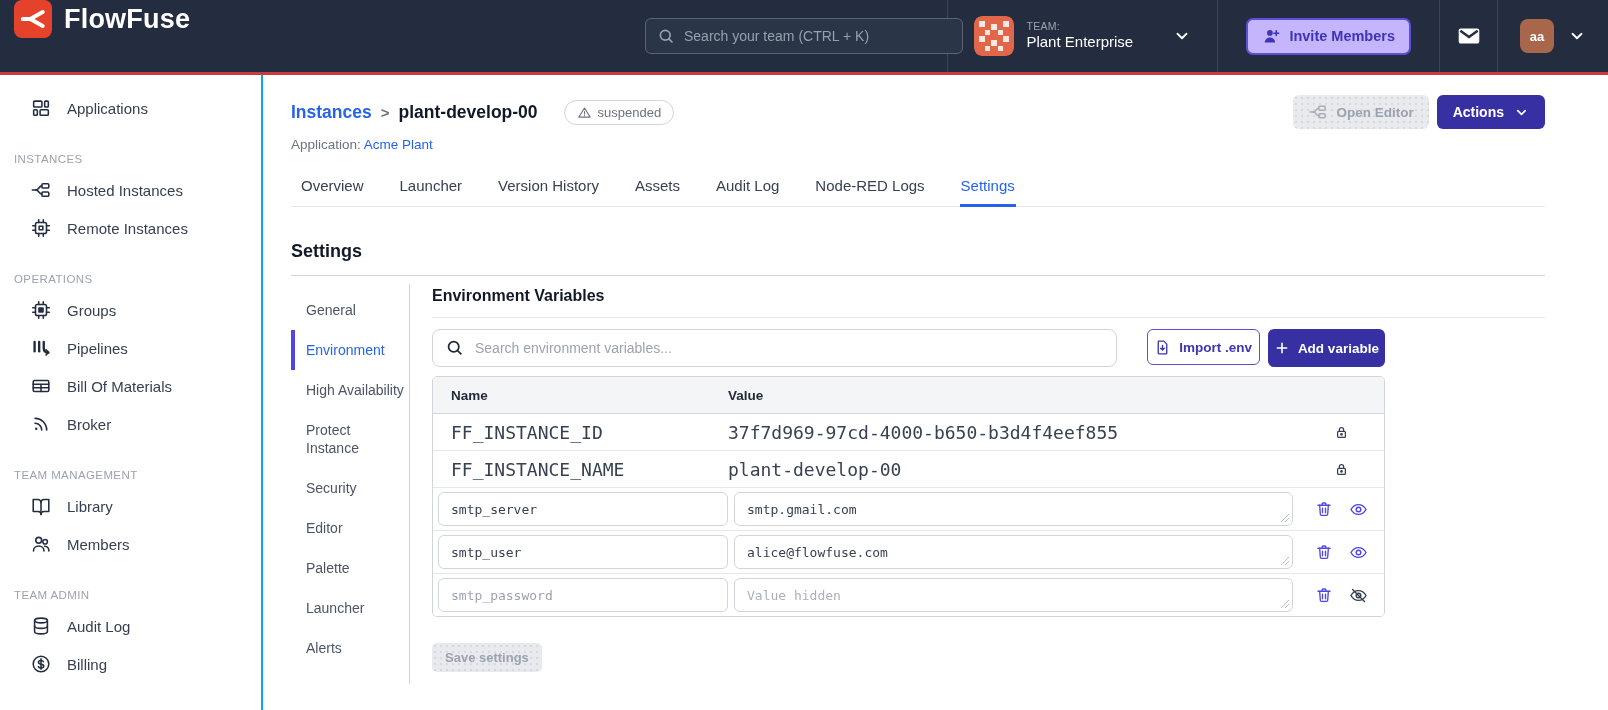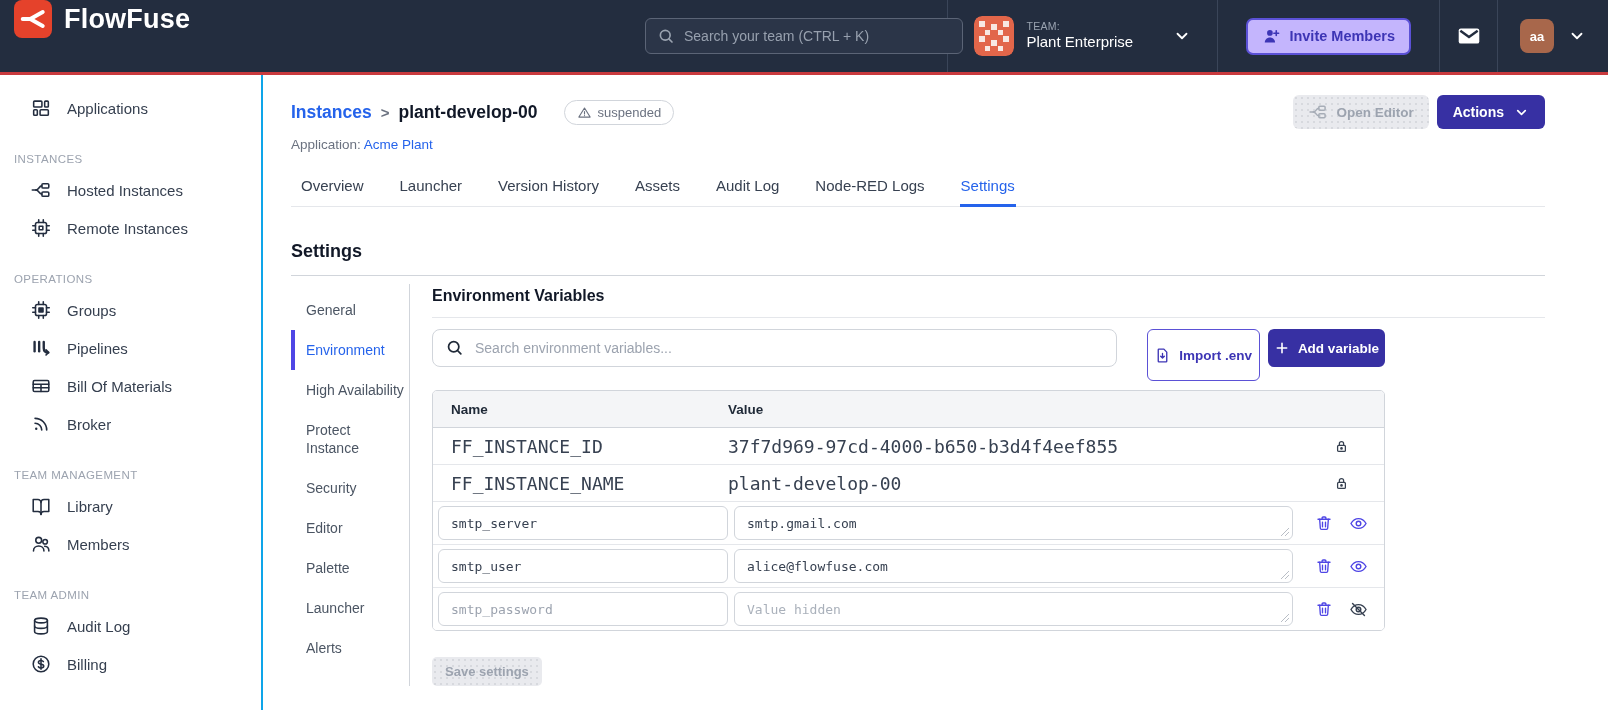--- a/index.html
+++ b/index.html
@@ -64,21 +64,21 @@
   .snav-item.active { color:#2563eb; border-left-color:#4f46e5; }
   .env { flex:1; padding-left:22px; padding-top:0; }
   .env-title { font-size:16px; font-weight:700; color:#111827; padding-top:3px; }
   .env-hr { border:none; border-top:1px solid #e5e7eb; margin-top:12px; }
 
   .env-controls { display:flex; gap:8px; margin-top:11px; width:953px; }
   .env-search { position:relative; width:701px; }
   .env-search input { width:100%; height:38px; border:1px solid #d1d5db; border-radius:8px; padding:0 12px 0 42px; font-size:14px; color:#a21caf; outline:none; font-family:"Liberation Sans",sans-serif; }
   .env-search input::placeholder { color:#9ca3af; }
   .env-search .mag { position:absolute; left:13px; top:9px; color:#1f2937; }
-  .btn-import { display:flex; align-items:center; justify-content:center; gap:8px; width:116px; height:52px; background:#fff; border:1px solid #5b51d6; border-radius:6px; color:#3d35b5; font-size:13.5px; font-weight:700; cursor:pointer; font-family:"Liberation Sans",sans-serif;margin-left:22px; }
+  .btn-import { display:flex; align-items:center; justify-content:center; gap:8px; width:116px; height:36px; background:#fff; border:1px solid #5b51d6; border-radius:6px; color:#3d35b5; font-size:13.5px; font-weight:700; cursor:pointer; font-family:"Liberation Sans",sans-serif;margin-left:22px; }
   .btn-add { display:flex; align-items:center; justify-content:center; gap:8px; width:120px; height:38px; background:#3730a3; border:none; border-radius:6px; color:#fff; font-size:13.5px; font-weight:700; cursor:pointer; font-family:"Liberation Sans",sans-serif; }
 
   
   .env-table { width:953px; margin-top:9px; border:1px solid #d1d5db; border-radius:5px; overflow:hidden; }
   .t-head { display:grid; grid-template-columns:295px 1fr 85px; height:37px; align-items:center; background:#f4f5f7; border-bottom:1px solid #d1d5db; font-size:13.5px; font-weight:700; color:#1f2937; }
   .t-head .c1 { padding-left:18px; }
   .t-row { display:grid; grid-template-columns:295px 1fr 85px; height:37px; align-items:center; border-bottom:1px solid #e5e7eb; background:#fff; }
   .mono { font-family:"DejaVu Sans Mono","Liberation Mono",monospace; font-size:18px; color:#374151; }
   .t-row .c1 { padding-left:18px; }
   .row-actions { display:flex; align-items:center; justify-content:space-evenly; height:100%; }

